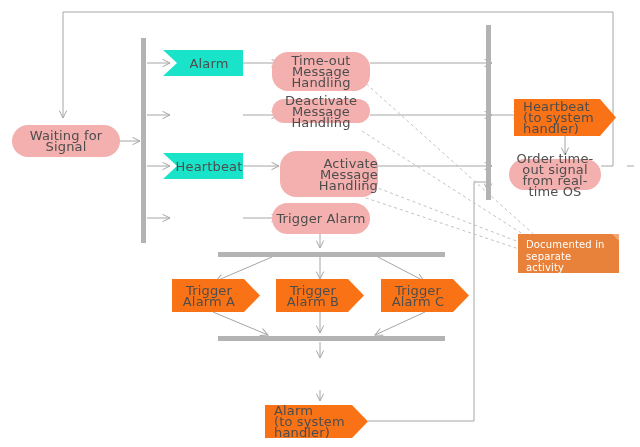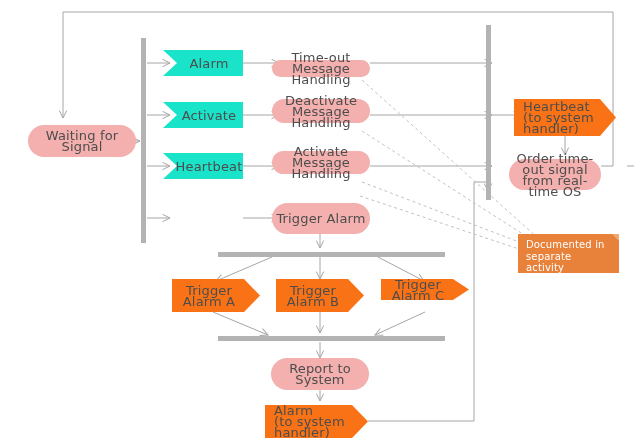--- a/index.html
+++ b/index.html
@@ -148,53 +148,51 @@
       <path d="M362,182 L540,250"></path>
       <path d="M360,196 L540,256"></path>
     </g>
   </svg>
 
   <div class="bar" style="left:141px; top:38px; width:5px; height:205px;"></div>
   <div class="bar" style="left:486px; top:25px; width:5px; height:175px;"></div>
   <div class="bar" style="left:218px; top:252px; width:227px; height:5px;"></div>
   <div class="bar" style="left:218px; top:336px; width:227px; height:5px;"></div>
 
-  <div class="node action" style="left:28px; top:125px; width:108px; height:32px;">Waiting for Signal</div>
+  <div class="node action" style="left:12px; top:125px; width:108px; height:32px;">Waiting for Signal</div>
 
   <div class="node signal-receipt" style="left:163px; top:50px; width:80px; height:26px;">Alarm</div>
 
-  <div class="node signal-receipt" style="left:163px; top:102px; width:80px; height:26px;">Activate</div>
 
   <div class="node signal-receipt" style="left:163px; top:153px; width:80px; height:26px;">Heartbeat</div>
 
 
-  <div class="node action" style="left:272px; top:60px; width:98px; height:17px;">Time-out Message
+  <div class="node action" style="left:272px; top:52px; width:98px; height:39px;">Time-out Message
 Handling</div>
 
   <div class="node action" style="left:272px; top:99px; width:98px; height:24px;">Deactivate Message
 Handling</div>
 
-  <div class="node action" style="left:272px; top:151px; width:98px; height:23px;">Activate Message
+  <div class="node action" style="left:280px; top:151px; width:98px; height:46px;text-align:right;">Activate Message
 Handling</div>
 
   <div class="node action" style="left:272px; top:203px; width:98px; height:31px;">Trigger Alarm</div>
 
   <div class="node signal-send left-align" style="left:514px; top:99px; width:102px; height:37px;">Heartbeat
 (to system handler)</div>
 
   <div class="node action" style="left:509px; top:151px; width:92px; height:31px;margin-top:8px;">Order time-out signal
 from real-time OS</div>
 
   <div class="node signal-send" style="left:276px; top:279px; width:88px; height:33px;">Trigger Alarm B</div>
 
   <div class="node signal-send" style="left:172px; top:279px; width:88px; height:33px;">Trigger Alarm A</div>
 
-  <div class="node signal-send" style="left:381px; top:279px; width:88px; height:21px;">Trigger Alarm C</div>
-
-  <div class="node action" style="left:271px; top:358px; width:98px; height:32px;">Report to System</div>
+  <div class="node signal-send" style="left:381px; top:279px; width:88px; height:33px;">Trigger Alarm C</div>
+
 
   <div class="node signal-send left-align" style="left:265px; top:405px; width:103px; height:33px;">Alarm
 (to system handler)</div>
 
   <div class="node note" style="left:518px; top:234px; width:101px; height:39px;">
     <span>Documented in
 separate activity
 diagrams</span>
     <span class="fold"></span>
   </div>

